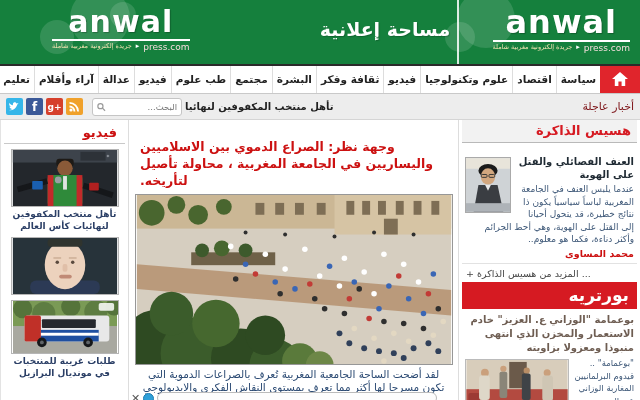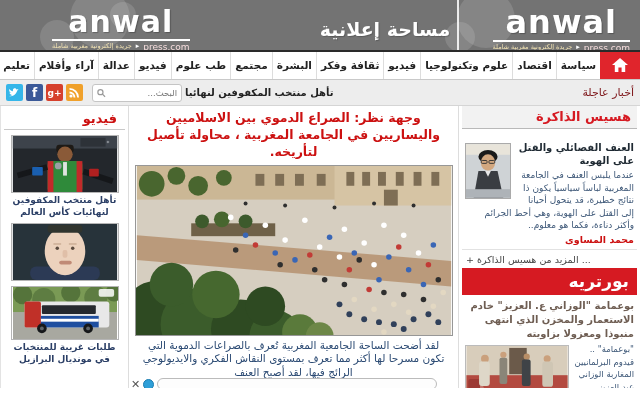--- a/index.html
+++ b/index.html
@@ -1,20 +1,20 @@
 <!DOCTYPE html>
 <html lang="ar"><head>
 <meta charset="utf-8">
 <style>
   * { margin:0; padding:0; box-sizing:border-box; }
   body { font-family:"DejaVu Sans", sans-serif; background:#fff; }
   .page { width:640px; height:400px; overflow:hidden; position:relative; background:#fff; }
 
   
-  .banner { height:50px; background:#737373; position:relative; overflow:hidden; }
+  .banner { height:64px; background:#15803d; position:relative; overflow:hidden; }
   .bokeh { position:absolute; border-radius:50%; background:rgba(255,255,255,.13); }
   .logo { position:absolute; text-align:center; color:#fff; }
   .logo-left { left:52px; top:7px; }
   .logo-right { right:10px; top:6px; }
   .logo-word { font-weight:bold; letter-spacing:1px; color:#fff; line-height:1; text-shadow:1px 1px 1px rgba(0,0,0,.25); }
   .logo-left .logo-word { font-size:30px; }
   .logo-right .logo-word { font-size:32px; }
   .logo-sub { border-top:2px solid #fff; margin-top:2px; padding-top:1px; display:flex; gap:4px; align-items:flex-start; justify-content:center; }
   .logo-tagline { font-size:6.5px; color:#f2e3b3; white-space:nowrap; }
   .logo-arrow { font-size:7px; color:#fff; }
@@ -40,21 +40,21 @@
   
   .content { display:flex; height:282px; background:#fff; }
 
   .col-video { width:129px; flex:0 0 auto; border-left:1px solid #e3e3e3; border-right:1px solid #ddd; padding-top:3px; overflow:hidden; }
   .col-video-header { color:#cc1111; font-weight:bold; font-size:13px; text-align:right; padding:2px 8px 3px; border-bottom:1px solid #c9c9c9; margin:0 3px; direction:rtl; }
   .video-item { text-align:center; margin-top:5px; }
   .video-thumb { width:108px; height:58px; margin:0 auto; border:1px solid #b5b5b5; overflow:hidden; display:block; cursor:pointer; }
   .video-caption { font-size:9px; font-weight:bold; color:#2b3f66; line-height:1.3; padding:2px 4px 0; direction:rtl; cursor:pointer; }
 
   .col-main { width:330px; flex:0 0 auto; border-right:1px solid #ddd; padding:3px 5px 0; position:relative; display:flex; flex-direction:column; align-items:center; overflow:hidden; }
-  .headline { color:#cc1111; font-weight:bold; font-size:12.5px; text-align:center; line-height:1.35; direction:rtl; margin:1px 6px 4px; cursor:pointer; }
+  .headline { color:#cc1111; font-weight:bold; font-size:12.5px; text-align:left; line-height:1.35; direction:rtl; margin:16px 6px 4px; cursor:pointer; }
   .main-photo { width:318px; height:171px; border:1px solid #979797; flex:0 0 auto; display:block; cursor:pointer; }
   .excerpt { direction:rtl; color:#2b4a73; font-size:10.5px; line-height:1.32; text-align:center; margin-top:3px; padding:0 2px; }
   .excerpt-tail { display:flex; direction:ltr; justify-content:center; gap:6px; font-size:10.5px; color:#2b4a73; }
   .details-link { color:#cc1111; font-weight:bold; cursor:pointer; }
   .share-partial { position:absolute; bottom:-3px; left:2px; display:flex; align-items:center; gap:3px; height:14px; }
   .share-close { font-size:11px; color:#555; line-height:1; cursor:pointer; }
   .share-circle { width:11px; height:11px; border-radius:50%; background:#2e9fd8; border:1px solid #1d7db0; cursor:pointer; }
   .share-bar { width:280px; height:12px; background:#fdfdfd; border:1px solid #bbb; border-radius:6px; cursor:pointer; }
 
   .col-right { flex:1; direction:rtl; overflow:hidden; padding:0 3px; }

